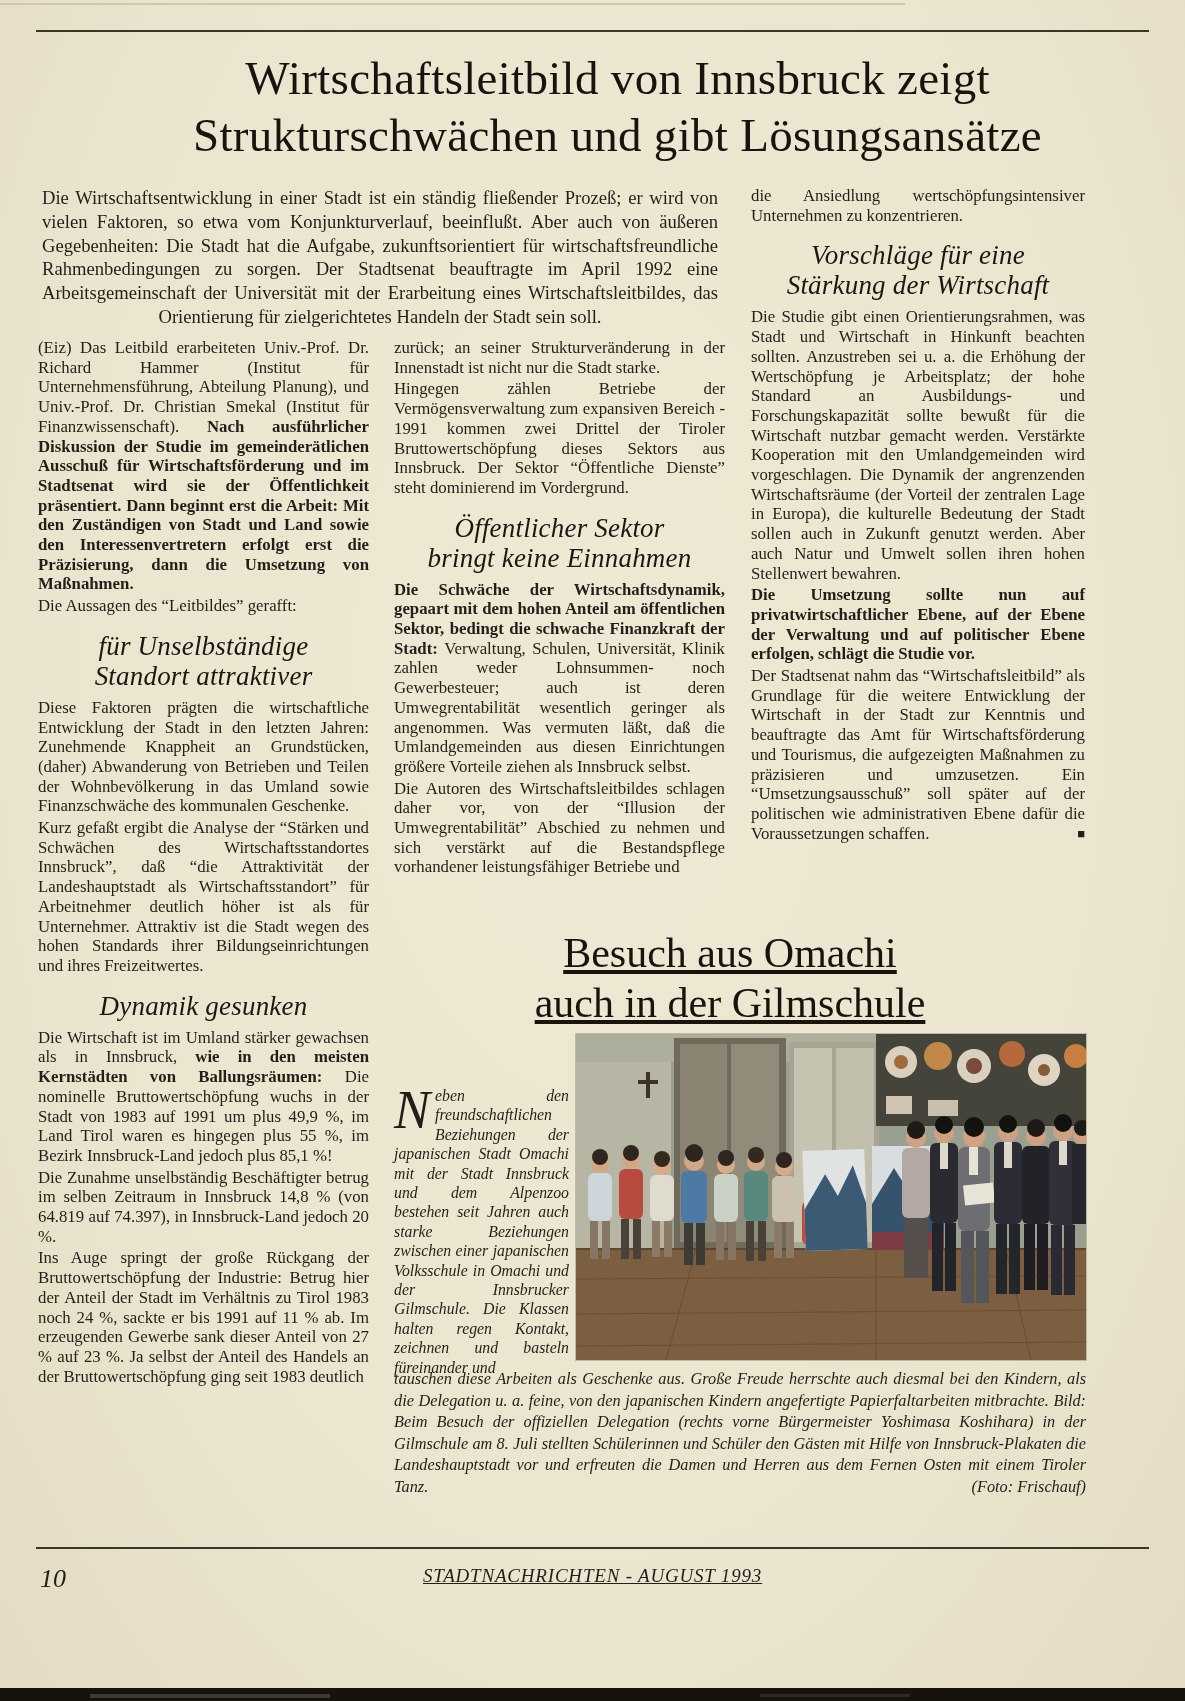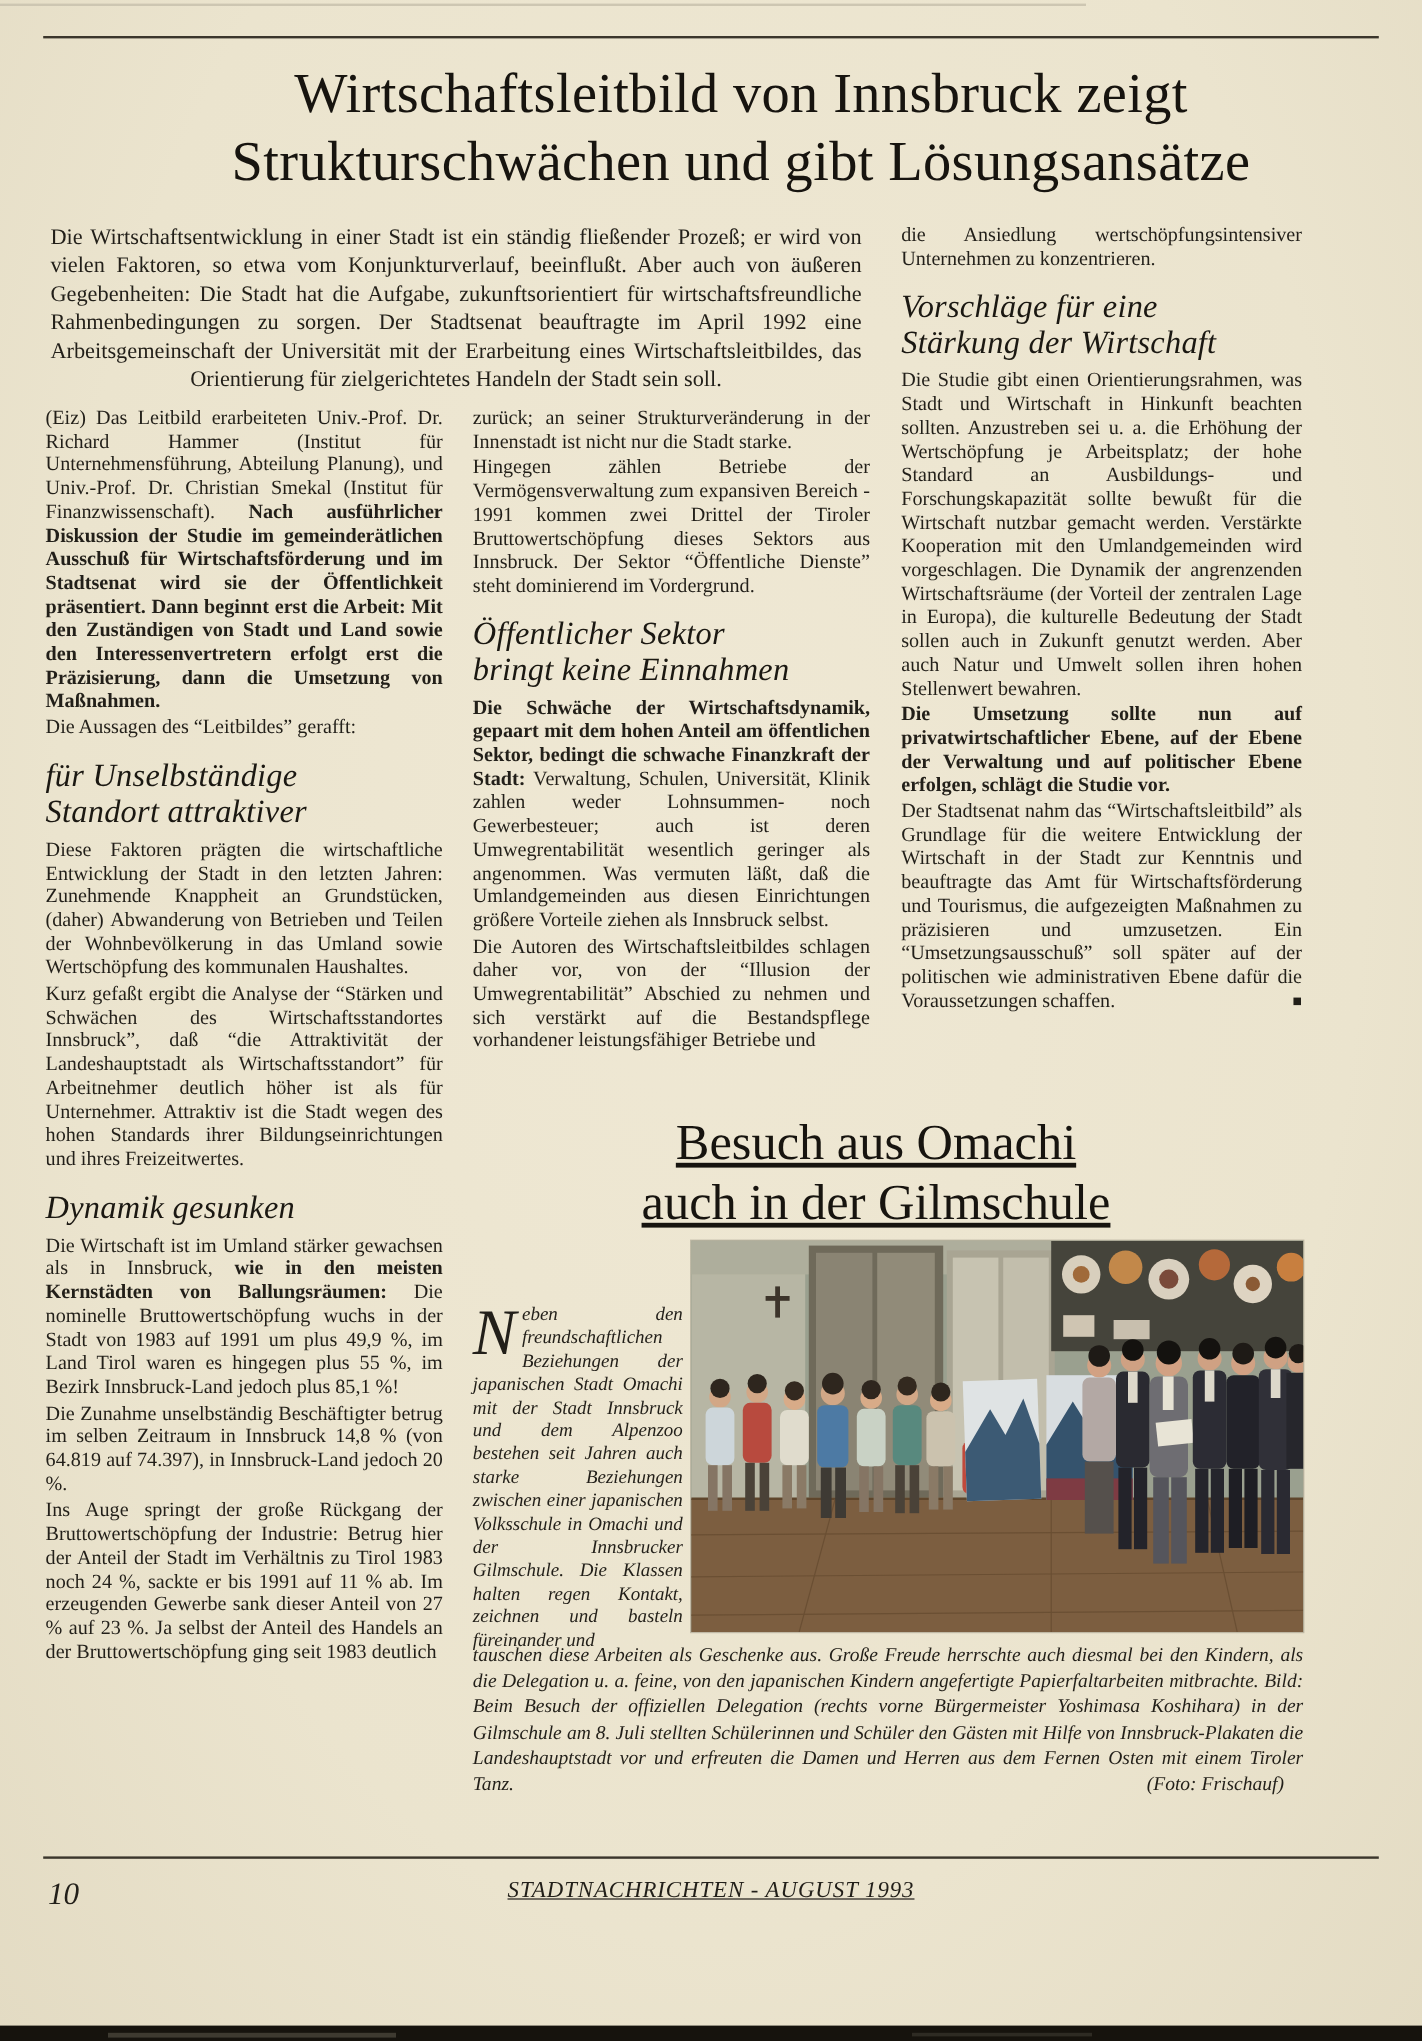--- a/index.html
+++ b/index.html
@@ -18,35 +18,35 @@
   .lead{position:absolute;left:42px;top:186px;width:676px;margin:0;
     font-size:18.6px;line-height:23.8px;text-align:justify;text-align-last:center;}
   .col{position:absolute;top:338px;width:331px;}
   .col1{left:38px;}
   .col2{left:394px;}
   .col3{position:absolute;left:751px;top:186px;width:334px;}
   .bt{font-size:16.8px;line-height:19.7px;text-align:justify;margin:0 0 2px 0;
     hyphens:auto;-webkit-hyphens:auto;}
   .b{font-weight:bold;}
   .colhead{font-style:italic;font-weight:normal;font-size:27px;line-height:30px;
-    margin:15px 0 7px 0;letter-spacing:.2px;color:#1b1812;}
+    margin:15px 0 7px 0;letter-spacing:.2px;color:#1b1812;text-align:center;}
   .colhead .hl{display:block;}
   .endmark{float:right;font-size:13px;line-height:19.7px;}
   .a2-title{position:absolute;left:400px;top:928px;width:660px;margin:0;font-weight:normal;
     text-align:center;font-size:42px;line-height:50px;color:#17140f;text-decoration:underline;}
   .a2-title .tl{display:block;}
   .a2-intro{position:absolute;left:394px;top:1086px;width:175px;
     font-style:italic;font-size:15.8px;line-height:19.4px;text-align:justify;
     hyphens:auto;-webkit-hyphens:auto;}
   .dropcap{float:left;font-size:54px;line-height:44px;padding:2px 5px 0 0;font-style:italic;}
   .photo{position:absolute;left:576px;top:1034px;width:510px;height:326px;
     background:#8f9383;box-shadow:0 0 0 1px rgba(60,55,40,.25);}
   .caption{position:absolute;left:394px;top:1368px;width:692px;
     font-style:italic;font-size:16.3px;line-height:21.6px;text-align:justify;}
-  .credit{position:absolute;right:16px;bottom:0;font-style:italic;}
+  .credit{position:absolute;right:0;bottom:0;font-style:italic;}
   .footer-rule{position:absolute;left:36px;top:1547px;width:1113px;height:2px;background:#3b362c;}
   .page-number{position:absolute;left:40px;top:1564px;font-style:italic;font-size:26px;}
   .footer-center{position:absolute;left:0;top:1565px;width:100%;text-align:center;
     font-style:italic;font-size:19px;letter-spacing:.8px;text-decoration:underline;}
   .scan-bottom{position:absolute;left:0;bottom:0;width:100%;height:13px;background:#16130d;}
   .scan-bottom .seg1{position:absolute;left:90px;bottom:3px;width:240px;height:4px;background:#3e3a30;}
   .scan-bottom .seg2{position:absolute;left:760px;bottom:4px;width:150px;height:3px;background:#2e2b23;}
 </style>
 </head>
 <body>
@@ -63,21 +63,21 @@
 
   <p class="lead">Die Wirtschaftsentwicklung in einer Stadt ist ein ständig fließender Prozeß; er wird von vielen Faktoren, so etwa vom Konjunkturverlauf, beeinflußt. Aber auch von äußeren Gegebenheiten: Die Stadt hat die Aufgabe, zukunftsorientiert für wirtschaftsfreundliche Rahmenbedingungen zu sorgen. Der Stadtsenat beauftragte im April 1992 eine Arbeitsgemeinschaft der Universität mit der Erarbeitung eines Wirtschaftsleitbildes, das Orientierung für zielgerichtetes Handeln der Stadt sein soll.</p>
 
   <div class="col col1">
     <p class="bt"><span>(Eiz) Das Leitbild erarbeiteten Univ.-Prof. Dr. Richard Hammer (Institut für Unternehmensführung, Abteilung Planung), und Univ.-Prof. Dr. Christian Smekal (Institut für Finanzwissenschaft). </span><span class="b">Nach ausführlicher Diskussion der Studie im gemeinderätlichen Ausschuß für Wirtschaftsförderung und im Stadtsenat wird sie der Öffentlichkeit präsentiert. Dann beginnt erst die Arbeit: Mit den Zuständigen von Stadt und Land sowie den Interessenvertretern erfolgt erst die Präzisierung, dann die Umsetzung von Maßnahmen.</span></p>
     <p class="bt">Die Aussagen des “Leitbildes” gerafft:</p>
     <h2 class="colhead">
       <span class="hl">für Unselbständige</span>
       <span class="hl">Standort attraktiver</span>
     </h2>
-    <p class="bt">Diese Faktoren prägten die wirtschaftliche Entwicklung der Stadt in den letzten Jahren: Zunehmende Knappheit an Grundstücken, (daher) Abwanderung von Betrieben und Teilen der Wohnbevölkerung in das Umland sowie Wertschöpfung des kommunalen Haushaltes.</p>
+    <p class="bt">Diese Faktoren prägten die wirtschaftliche Entwicklung der Stadt in den letzten Jahren: Zunehmende Knappheit an Grundstücken, (daher) Abwanderung von Betrieben und Teilen der Wohnbevölkerung in das Umland sowie Finanzschwäche des kommunalen Geschenke.</p>
     <p class="bt">Kurz gefaßt ergibt die Analyse der “Stärken und Schwächen des Wirtschaftsstandortes Innsbruck”, daß “die Attraktivität der Landeshauptstadt als Wirtschaftsstandort” für Arbeitnehmer deutlich höher ist als für Unternehmer. Attraktiv ist die Stadt wegen des hohen Standards ihrer Bildungseinrichtungen und ihres Freizeitwertes.</p>
     <h2 class="colhead">Dynamik gesunken</h2>
     <p class="bt"><span>Die Wirtschaft ist im Umland stärker gewachsen als in Innsbruck, </span><span class="b">wie in den meisten Kernstädten von Ballungsräumen: </span><span>Die nominelle Bruttowertschöpfung wuchs in der Stadt von 1983 auf 1991 um plus 49,9 %, im Land Tirol waren es hingegen plus 55 %, im Bezirk Innsbruck-Land jedoch plus 85,1 %!</span></p>
     <p class="bt">Die Zunahme unselbständig Beschäftigter betrug im selben Zeitraum in Innsbruck 14,8 % (von 64.819 auf 74.397), in Innsbruck-Land jedoch 20 %.</p>
     <p class="bt">Ins Auge springt der große Rückgang der Bruttowertschöpfung der Industrie: Betrug hier der Anteil der Stadt im Verhältnis zu Tirol 1983 noch 24 %, sackte er bis 1991 auf 11 % ab. Im erzeugenden Gewerbe sank dieser Anteil von 27 % auf 23 %. Ja selbst der Anteil des Handels an der Bruttowertschöpfung ging seit 1983 deutlich</p>
   </div>
 
   <div class="col col2">
     <p class="bt">zurück; an seiner Strukturveränderung in der Innenstadt ist nicht nur die Stadt starke.</p>
     <p class="bt">Hingegen zählen Betriebe der Vermögensverwaltung zum expansiven Bereich - 1991 kommen zwei Drittel der Tiroler Bruttowertschöpfung dieses Sektors aus Innsbruck. Der Sektor “Öffentliche Dienste” steht dominierend im Vordergrund.</p>

